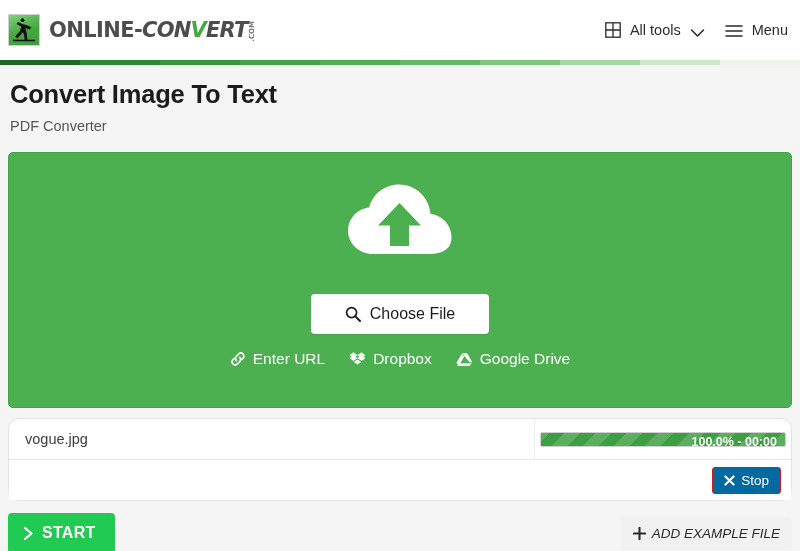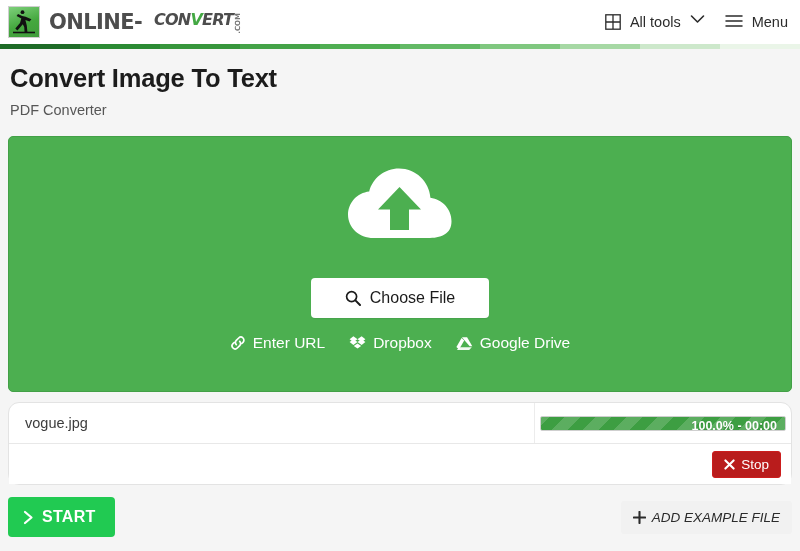--- a/index.html
+++ b/index.html
@@ -12,21 +12,21 @@
 
   body {
     font-family: "Liberation Sans", sans-serif;
     background: #f5f5f5;
     color: #333;
     -webkit-font-smoothing: antialiased;
   }
 
   
   .header {
-    height: 44px;
+    height: 60px;
     background: #ffffff;
     display: flex;
     align-items: center;
     justify-content: space-between;
     padding: 0 12px 0 8px;
   }
 
   .brand {
     display: flex;
     align-items: center;
@@ -49,27 +49,26 @@
     letter-spacing: -0.5px;
   }
   .wm-1 {
     font-size: 21px;
     font-weight: 700;
     color: #4d4d4d;
     font-family: "DejaVu Sans", sans-serif;
     letter-spacing: -0.6px;
   }
   .wm-2 {
-    font-size: 16px;
+    font-size: 21px;
     font-weight: 700;
     font-style: italic;
     color: #4d4d4d;
     font-family: "DejaVu Sans", sans-serif;
     letter-spacing: -0.8px;
-    margin-left: 12px;
   }
   .wm-2 .hl { color: #43a843; }
   .wm-3 {
     font-size: 7px;
     font-weight: 700;
     color: #777;
     writing-mode: vertical-rl;
     transform: rotate(180deg);
     letter-spacing: 0px;
     margin-left: 1px;
@@ -79,21 +78,21 @@
 
   .nav {
     display: flex;
     align-items: center;
     gap: 20px;
     font-size: 14.5px;
     color: #2b2b2b;
   }
   .nav-group {
     display: flex;
-    align-items: flex-start;
+    align-items: flex-end;
     gap: 9px;
     cursor: pointer;
   }
   .nav-label { font-size: 14.5px; color: #2b2b2b; }
 
   
   .gradient-rule {
     height: 5px;
     width: 100%;
     display: flex;
@@ -235,21 +234,21 @@
 
   .action-row {
     height: 40px;
     display: flex;
     align-items: center;
     justify-content: flex-end;
     padding-right: 10px;
     background: #ffffff;
   }
   .stop-btn {
-    background: #b91c1c;
+    background: #0369a1;
     border: 1px solid #cc1d1d;
     border-radius: 3px;
     color: #ffffff;
     font-size: 13.5px;
     padding: 5px 11px;
     display: inline-flex;
     align-items: center;
     gap: 6px;
     cursor: pointer;
     font-family: "Liberation Sans", sans-serif;

